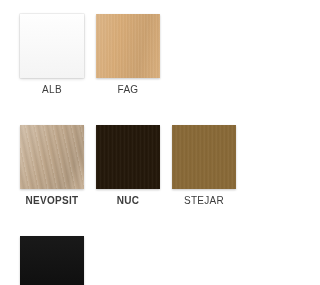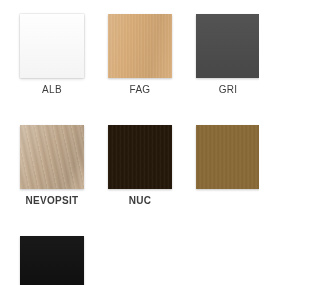--- a/index.html
+++ b/index.html
@@ -30,21 +30,21 @@
 
   .swatch-cell {
     width: 64px;
     margin-left: 20px;
     margin-right: 0;
     display: flex;
     flex-direction: column;
     align-items: center;
   }
   .swatch-cell + .swatch-cell {
-    margin-left: 24px;
+    margin-left: 12px;
   }
 
   .swatch-chip {
     width: 64px;
     height: 64px;
     position: relative;
     overflow: hidden;
     background-color: #cccccc;
   }
 
@@ -156,36 +156,33 @@
 <div class="swatch-grid">
     <div class="swatch-row">
       <div class="swatch-cell">
         <div class="swatch-chip grain-flat light-edge" title="ALB" style="background-color: rgb(254, 254, 254);"></div>
         <div class="swatch-label" style="color: rgb(60, 60, 60);">ALB</div>
       </div>
       <div class="swatch-cell">
         <div class="swatch-chip grain-vertical dark-edge" title="FAG" style="background-color: rgb(217, 172, 119);"></div>
         <div class="swatch-label" style="color: rgb(60, 60, 60);">FAG</div>
       </div>
-      <div class="swatch-cell">
-        <div class="swatch-chip grain-flat dark-edge" title="GRI" style="background-color: rgb(74, 74, 74);"></div>
-        <div class="swatch-label" style="color: rgb(60, 60, 60);">GRI</div>
-      </div>
     </div>
     <div class="swatch-row">
       <div class="swatch-cell">
         <div class="swatch-chip grain-diagonal dark-edge" title="NEVOPSIT" style="background-color: rgb(196, 171, 142);"></div>
         <div class="swatch-label" style="color: rgb(60, 60, 60); font-weight: bold;">NEVOPSIT</div>
       </div>
       <div class="swatch-cell">
         <div class="swatch-chip grain-subtle dark-edge" title="NUC" style="background-color: rgb(35, 23, 9);"></div>
         <div class="swatch-label" style="color: rgb(60, 60, 60); font-weight: bold;">NUC</div>
       </div>
       <div class="swatch-cell">
         <div class="swatch-chip grain-subtle dark-edge" title="STEJAR" style="background-color: rgb(138, 106, 55);"></div>
+        <div class="swatch-label" style="color: rgb(60, 60, 60);">STEJAR</div>
       </div>
     </div>
     <div class="swatch-row">
       <div class="swatch-cell">
         <div class="swatch-chip grain-flat dark-edge" title="NEGRU" style="background-color: rgb(13, 13, 13);"></div>
       </div>
     </div>
   </div>
 
 </body></html>

